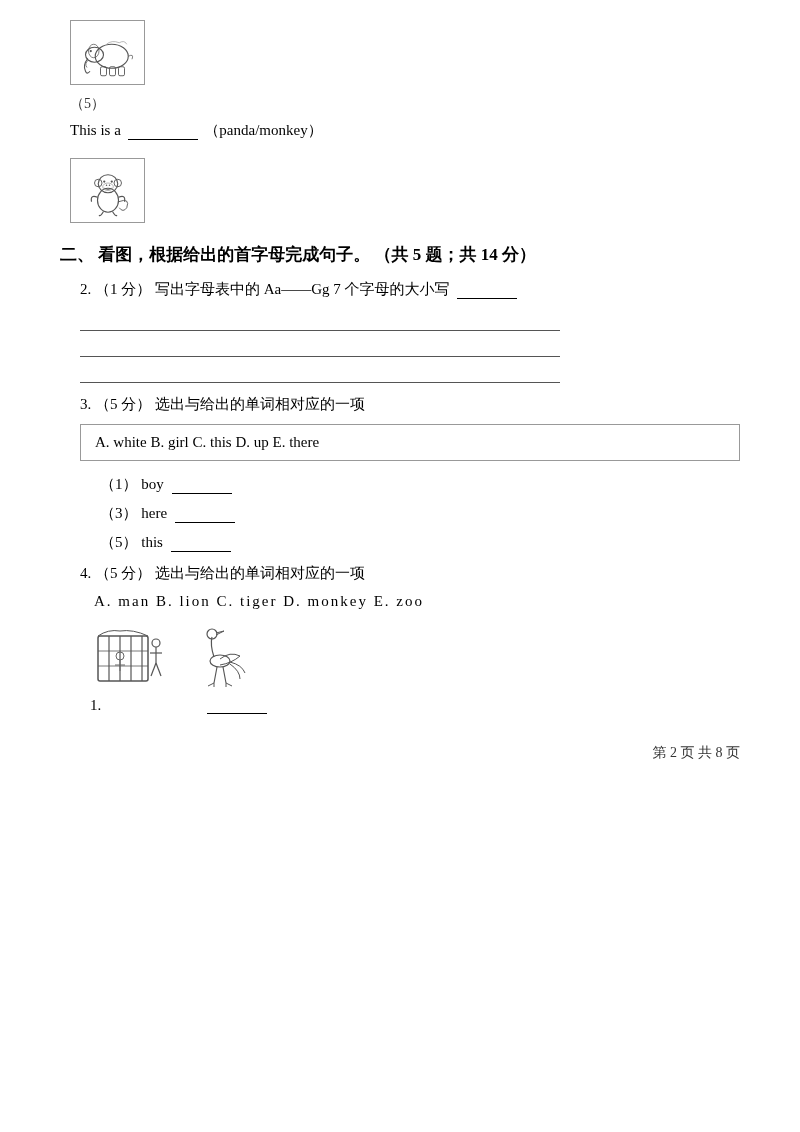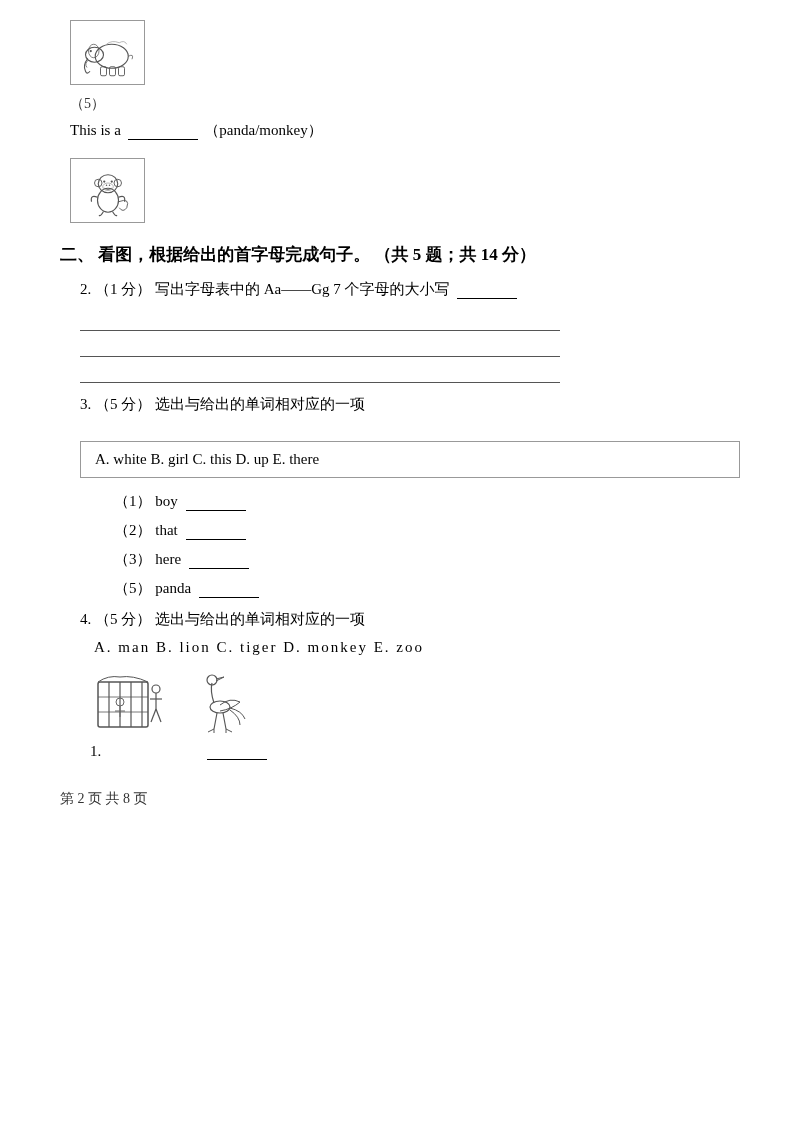--- a/index.html
+++ b/index.html
@@ -65,26 +65,26 @@
     }
     .writing-line {
       border-bottom: 1px solid #555;
       height: 22px;
       margin-bottom: 4px;
       width: 480px;
     }
     .options-box {
       border: 1px solid #999;
       padding: 9px 14px;
-      margin: 27px 0 14px 0;
+      margin: 10px 0 14px 0;
       font-size: 15px;
       width: 100%;
     }
     .sub-item {
-      margin: 10px 0 10px 34px;
+      margin: 10px 0 10px 20px;
       font-size: 15px;
     }
     .word-options {
       margin: 8px 0 10px 14px;
       font-size: 15px;
       letter-spacing: 2px;
     }
     .images-row {
       display: flex;
       align-items: flex-end;
@@ -93,21 +93,21 @@
     }
     .small-image-box {
       border: none;
       width: 80px;
       height: 70px;
       display: flex;
       align-items: center;
       justify-content: center;
     }
     .page-footer {
-      text-align: left;
+      text-align: right;
       margin-top: 30px;
       font-size: 14px;
       color: #333;
     }
     .fill-blank-line {
       display: inline-block;
       border-bottom: 1px solid #000;
       min-width: 60px;
       margin-left: 4px;
     }
@@ -204,32 +204,27 @@
   </div>
   <div class="options-box">
     <span>A. white   B. girl   C. this   D. up   E. there</span>
   </div>
   <div class="sub-item">
     <span>（1）</span>
     <span>boy</span>
     <span class="fill-blank-line">&nbsp;&nbsp;&nbsp;&nbsp;&nbsp;</span>
   </div>
   <div class="sub-item">
-    <span>（2）</span>
-    <span>that</span>
-    <span class="fill-blank-line">&nbsp;&nbsp;&nbsp;&nbsp;&nbsp;</span>
-  </div>
-  <div class="sub-item">
     <span>（3）</span>
     <span>here</span>
     <span class="fill-blank-line">&nbsp;&nbsp;&nbsp;&nbsp;&nbsp;</span>
   </div>
   <div class="sub-item">
     <span>（5）</span>
-    <span>panda</span>
+    <span>this</span>
     <span class="fill-blank-line">&nbsp;&nbsp;&nbsp;&nbsp;&nbsp;</span>
   </div>
 </div>
 
 <div class="question-block">
   <div class="question-title">
     <span>4.</span>
     <span>（5 分）</span>
     <span>选出与给出的单词相对应的一项</span>
   </div>

